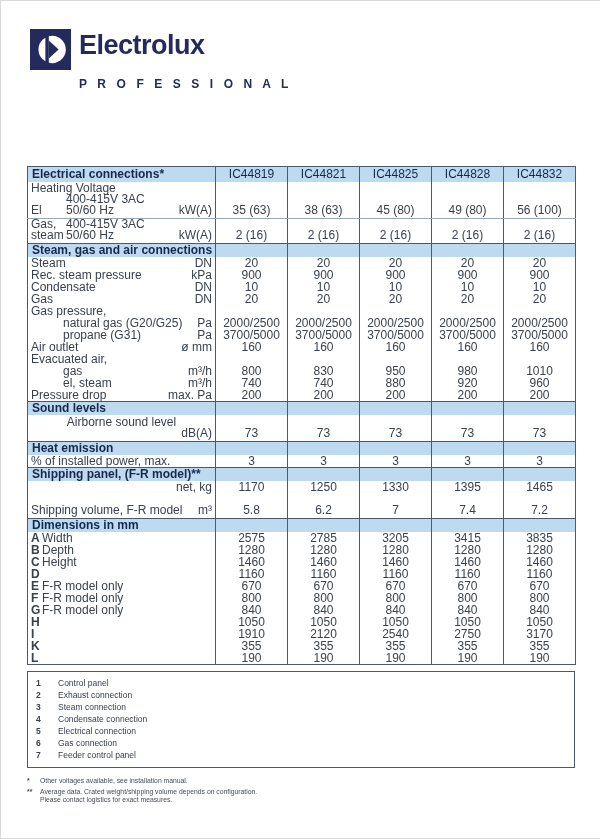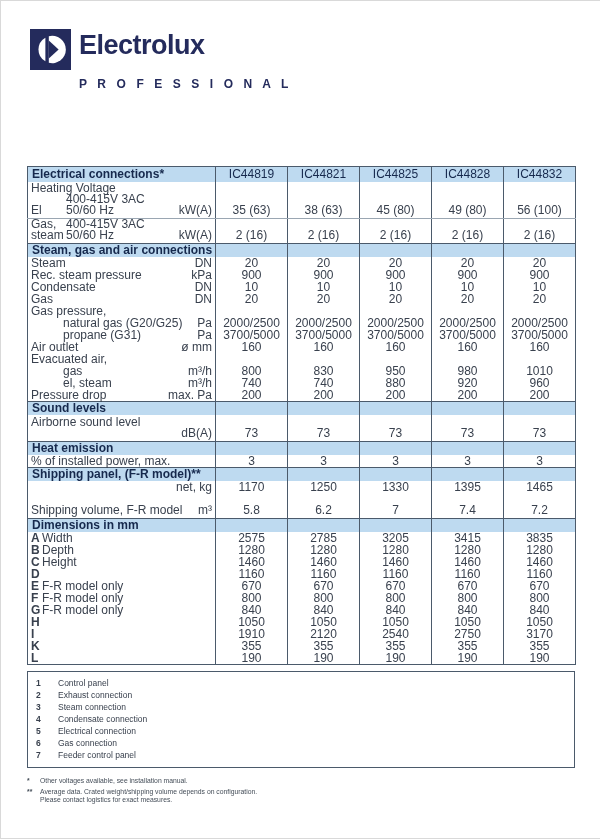--- a/index.html
+++ b/index.html
@@ -32,21 +32,21 @@
   tr.row.vb td{vertical-align:bottom;padding-bottom:2px;}
   tr.row.tall td{height:23px;vertical-align:bottom;padding-bottom:2px;}
   .lw{display:flex;align-items:flex-end;padding:0 3px;}
   .lw.ind{padding-left:35px;}
   .key{font-weight:bold;width:11px;flex:none;}
   .lbl{white-space:pre-line;text-align:left;}
   .lbl.fixed{width:35px;flex:none;}
   .unit{margin-left:auto;text-align:center;padding-left:4px;}
   tr.row.wrap td{height:24px;vertical-align:bottom;padding-bottom:2px;}
   tr.row.wrap .lw{flex-wrap:wrap;}
-  tr.row.wrap .lbl{width:100%;align-self:flex-start;}
+  tr.row.wrap .lbl{width:100%;align-self:flex-start;text-align:center;}
   
   .legend{border:1px solid #4b5a6b;margin-top:6px;padding:5px 0 6px 0;}
   .leg-item{display:flex;font-size:8.5px;line-height:12px;color:#39414e;}
   .leg-num{font-weight:bold;width:30px;padding-left:8px;flex:none;box-sizing:border-box;}
   .leg-text{text-align:left;}
   
   .footnotes{margin-top:9px;}
   .fn{display:flex;font-size:6.8px;line-height:8.5px;color:#444d58;margin-top:2px;}
   .fn-marker{width:13px;flex:none;font-weight:bold;}
   .fn-text{text-align:left;}

